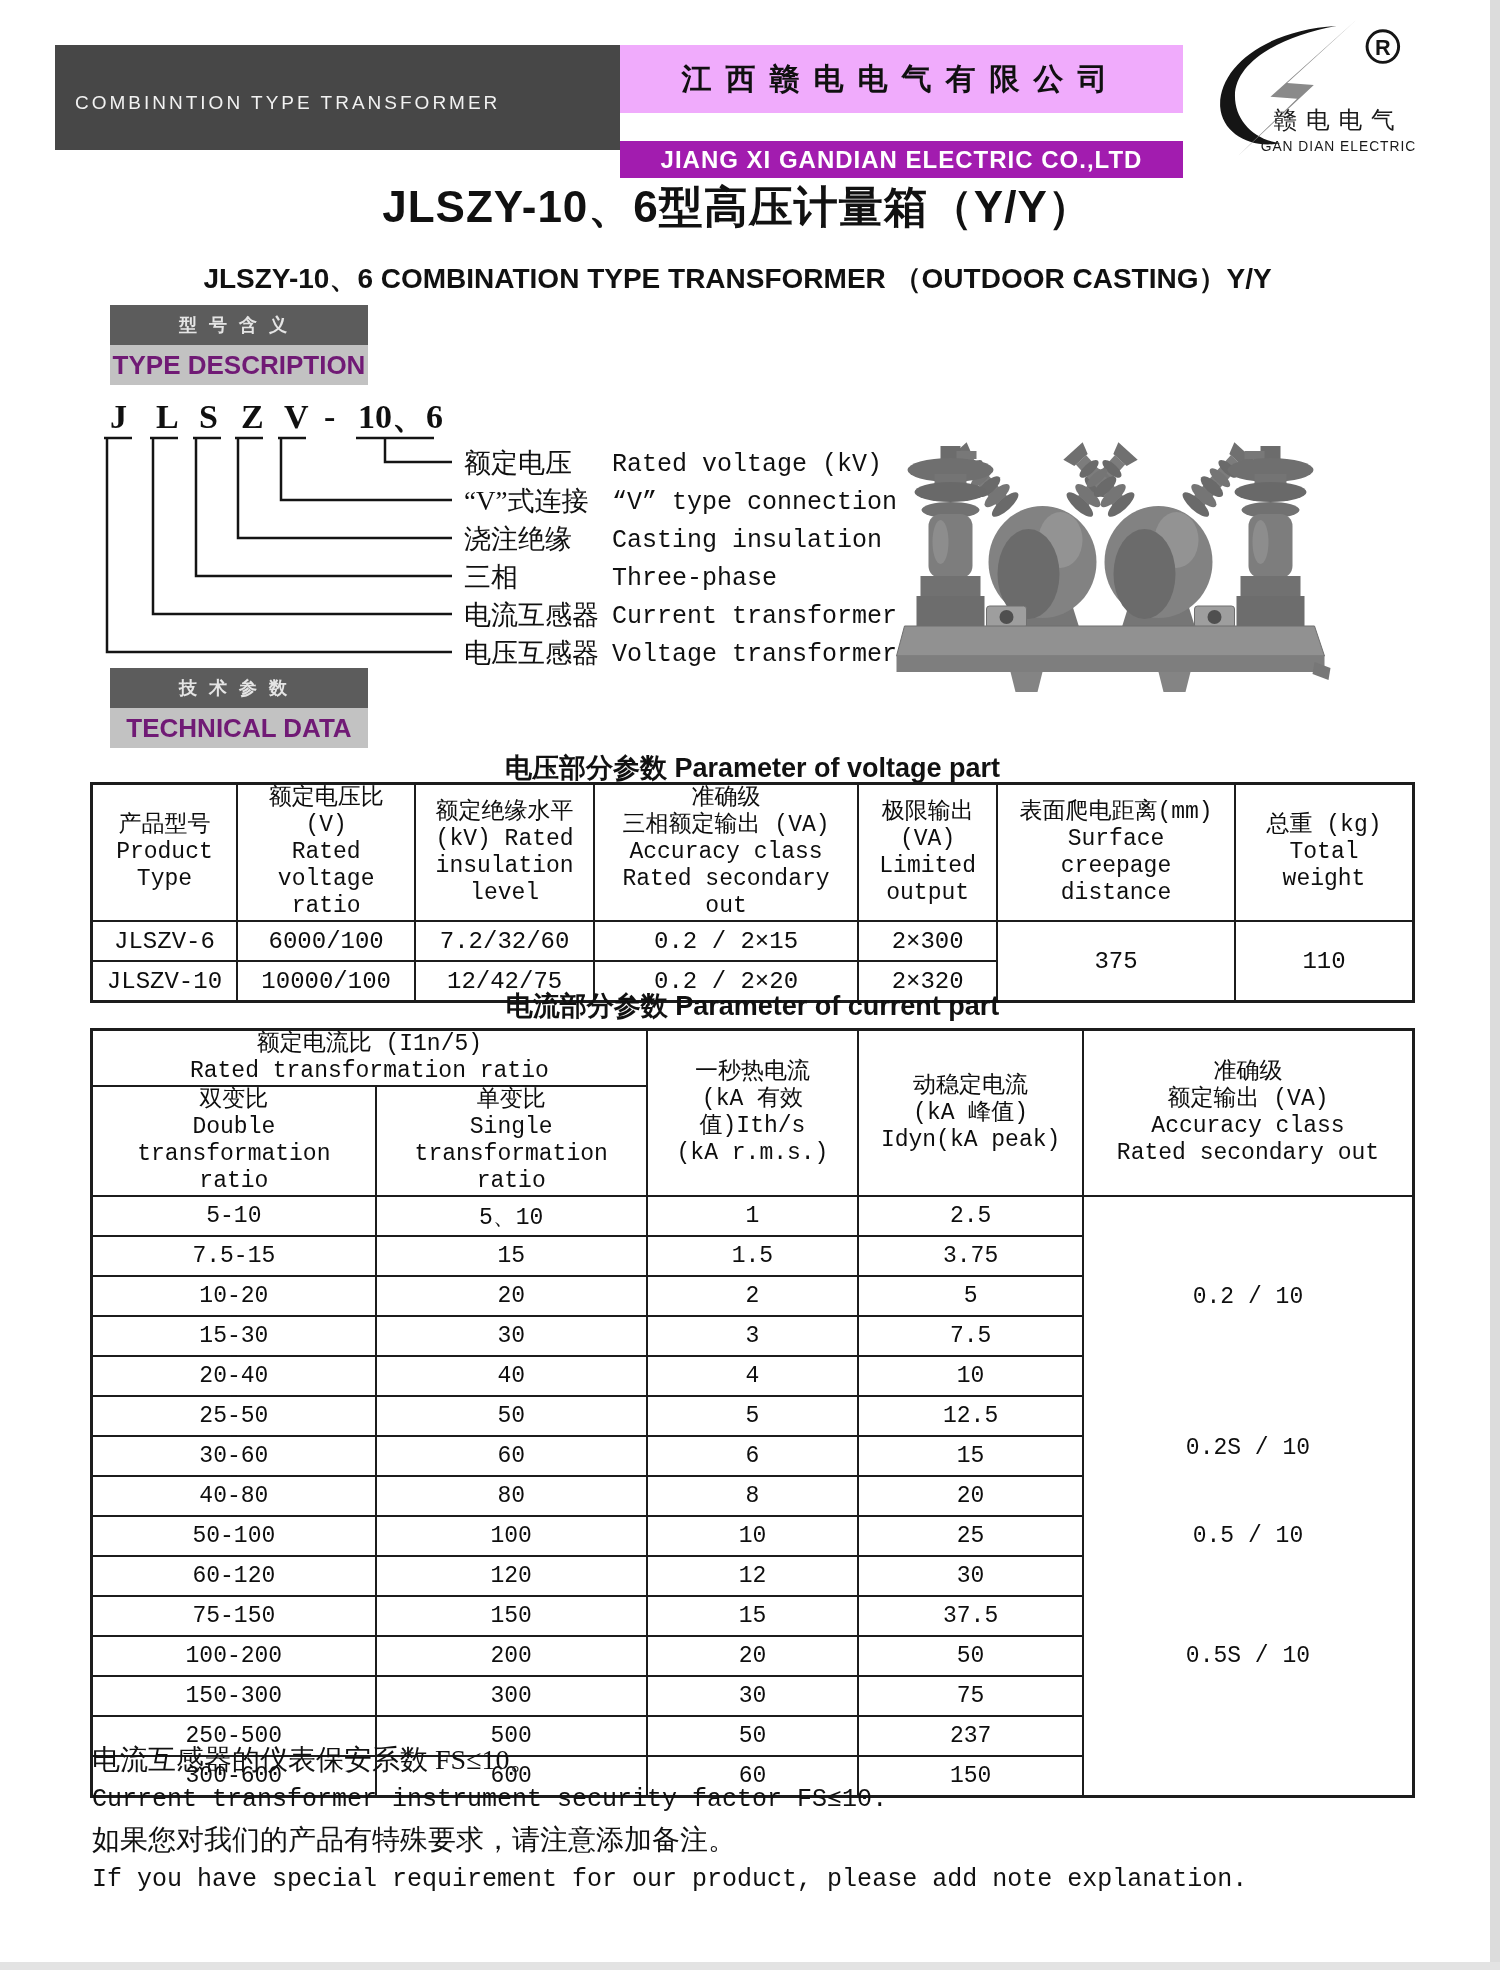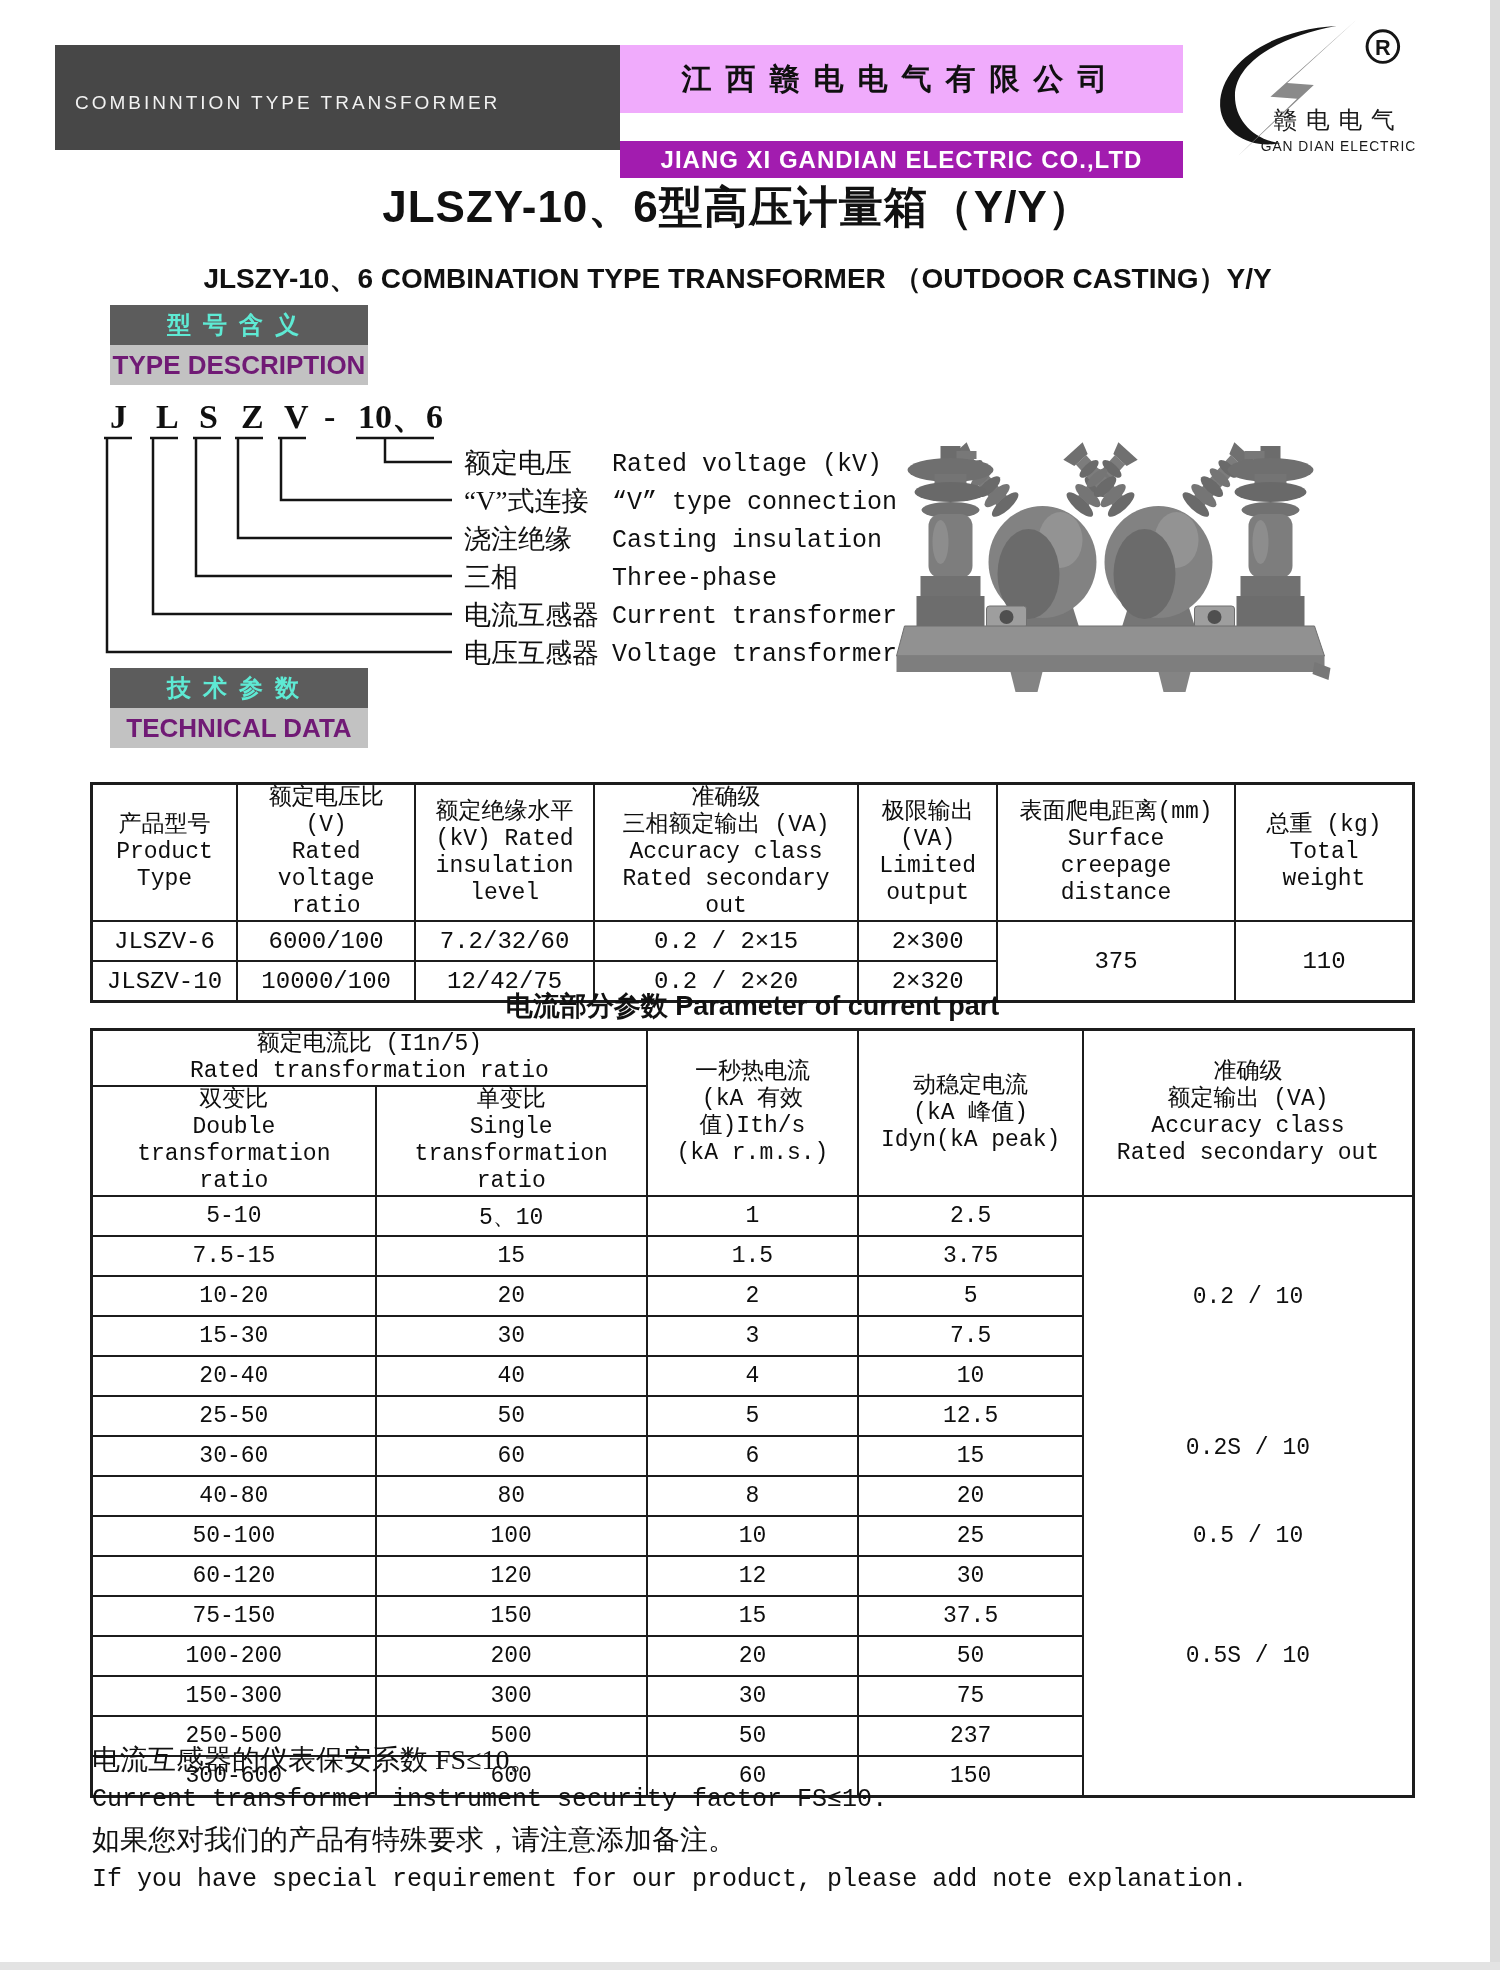--- a/index.html
+++ b/index.html
@@ -21,21 +21,21 @@
   .logo{position:absolute;left:1188px;top:18px;width:228px;height:140px;}
 
   
   .main-title{position:absolute;left:55px;top:178px;width:1365px;text-align:center;
               font-size:44px;font-weight:bold;letter-spacing:1px;}
   .sub-title{position:absolute;left:55px;top:260px;width:1365px;text-align:center;
              font-size:28px;font-weight:bold;}
 
   
   .sec-box{position:absolute;left:110px;width:258px;height:40px;display:flex;align-items:center;justify-content:center;}
-  .sec-zh{background:#5c5c5c;color:#5eead4;font-size:24px;font-weight:bold;letter-spacing:12px;}
+  .sec-zh{background:#5c5c5c;color:#e5e5e5;font-size:18px;font-weight:bold;letter-spacing:12px;}
   .sec-en{background:#c2c2c2;color:#701a75;font-size:26px;font-weight:600;letter-spacing:0px;}
   #sec1-zh{top:305px;} #sec1-en{top:345px;}
   #sec2-zh{top:668px;} #sec2-en{top:708px;}
 
   
   .diagram{position:absolute;left:80px;top:392px;width:1360px;height:276px;}
   .diagram text{fill:#101010;}
   .code-letter{font:bold 34px "Liberation Serif","DejaVu Serif",serif;}
   .mean-zh{font:27px "Liberation Serif","DejaVu Serif",serif;}
   .mean-en{font:25px "Liberation Mono","DejaVu Sans Mono",monospace;}
@@ -225,20 +225,21 @@
       <rect x="6" y="226" width="428" height="16" fill="#7e7e7e"></rect>
       <polygon points="120,242 152,242 147,262 125,262" fill="#848484"></polygon>
       <polygon points="268,242 300,242 295,262 273,262" fill="#848484"></polygon>
       <polygon points="424,232 440,238 438,250 422,244" fill="#777777"></polygon>
     </g>
   </svg>
 
   <div class="sec-box sec-zh" id="sec2-zh">技术参数</div>
   <div class="sec-box sec-en" id="sec2-en">TECHNICAL DATA</div>
 
+  <div class="tbl-title" id="t1-title">电压部分参数  Parameter of voltage part</div>
   <table id="voltage-table">
     <colgroup>
       <col style="width:11%">
         <col style="width:13.5%">
         <col style="width:13.5%">
         <col style="width:20%">
       <col style="width:10.5%">
         <col style="width:18%">
         <col style="width:13.5%">
     </colgroup>

